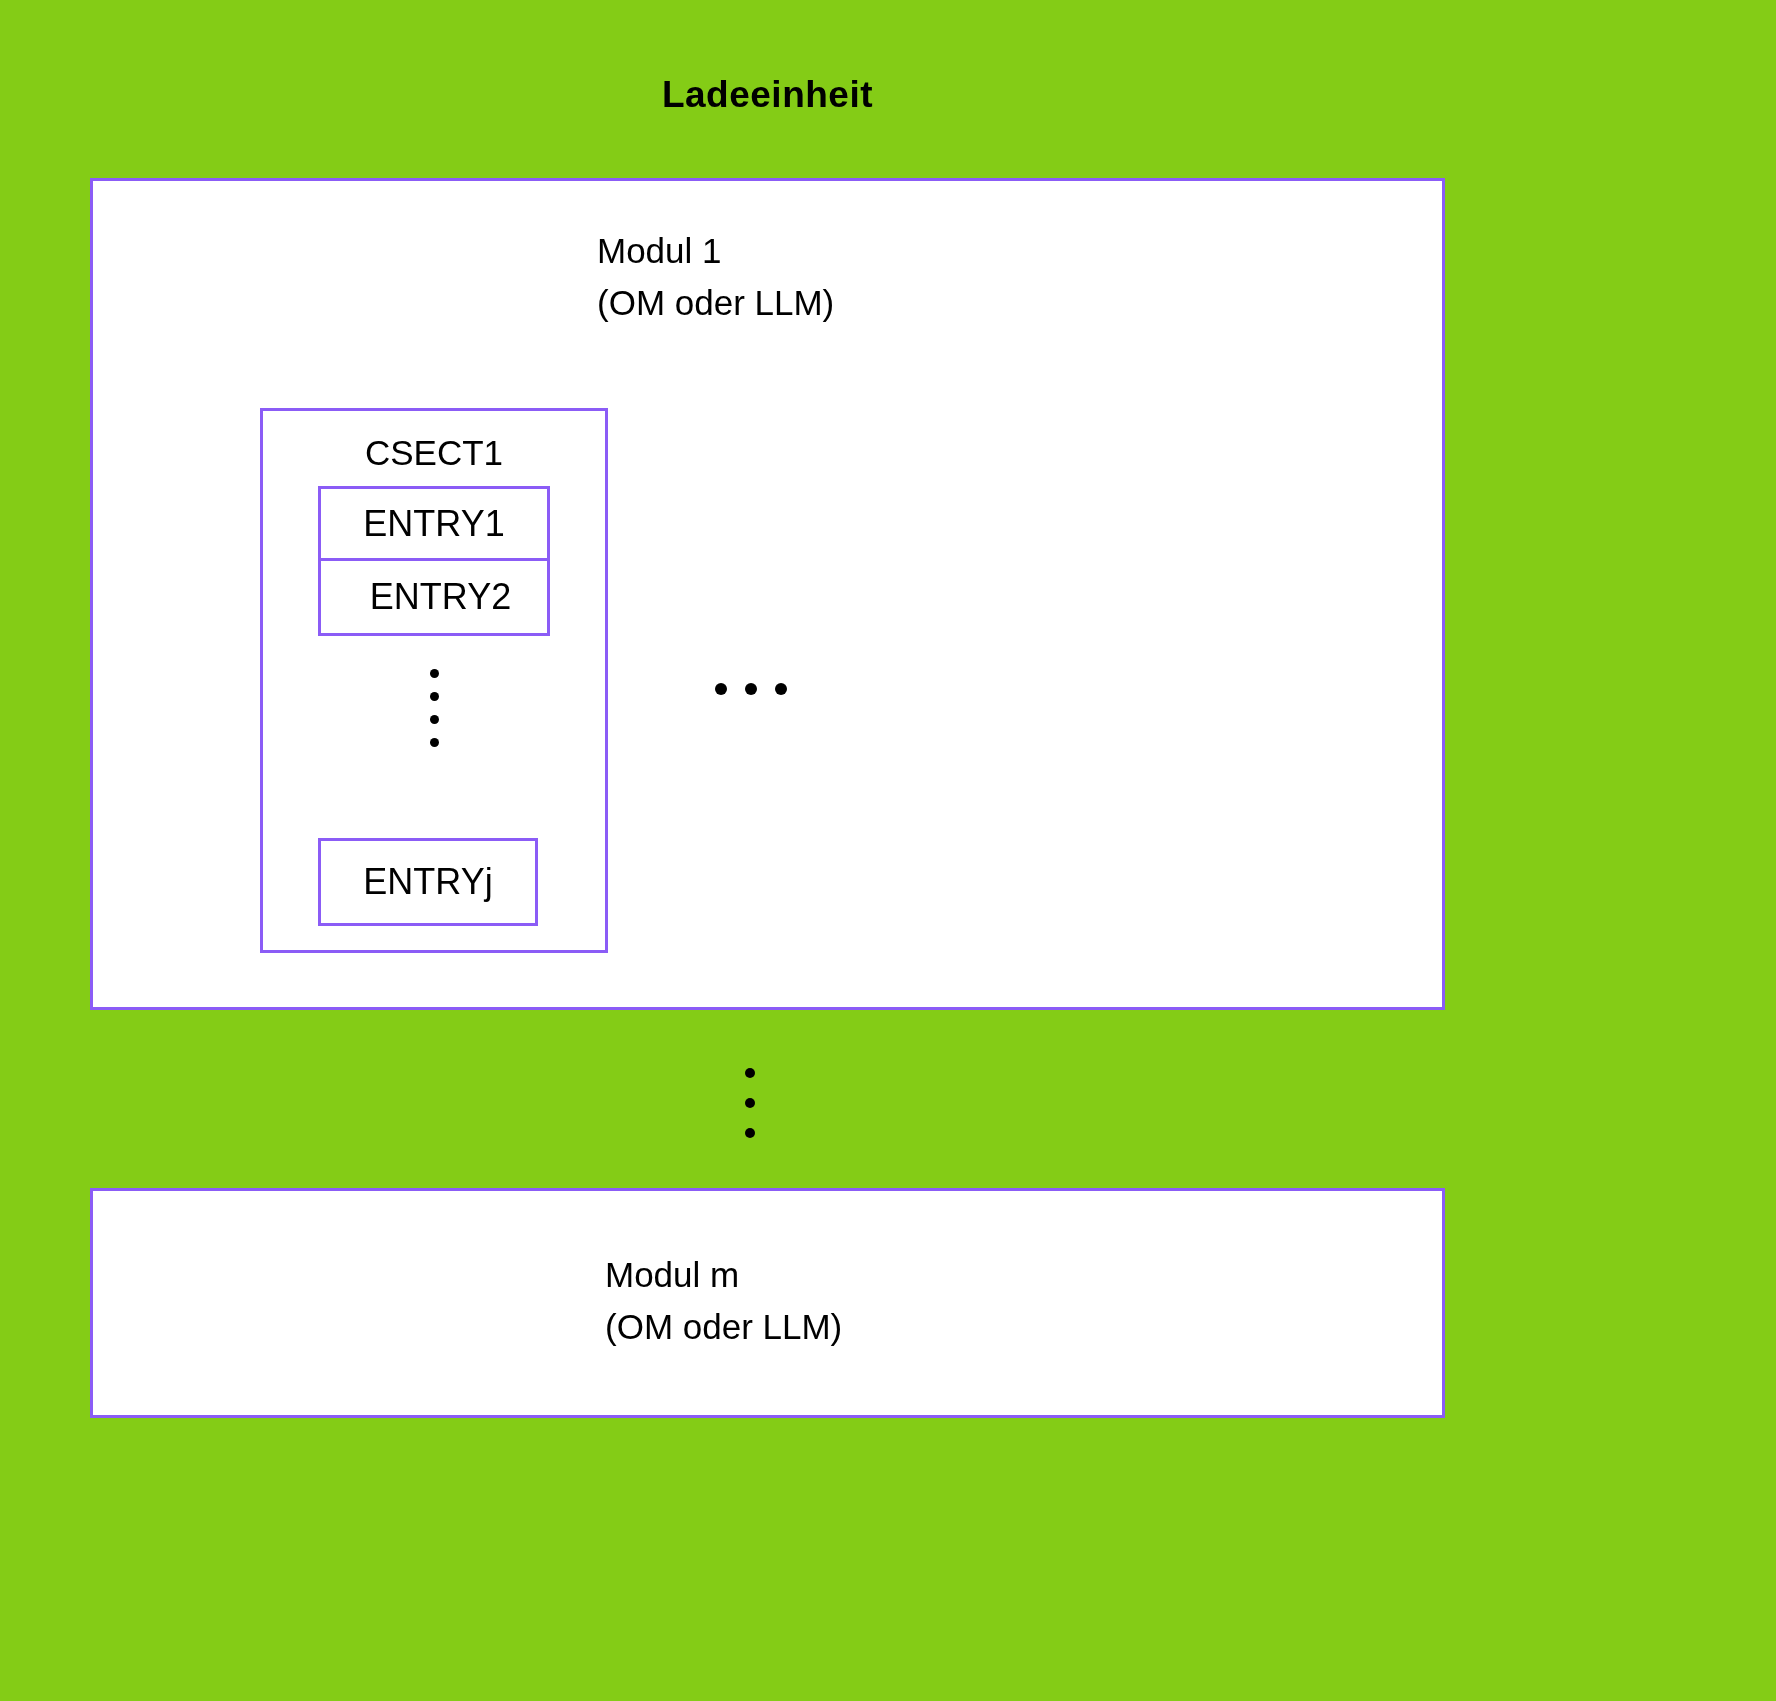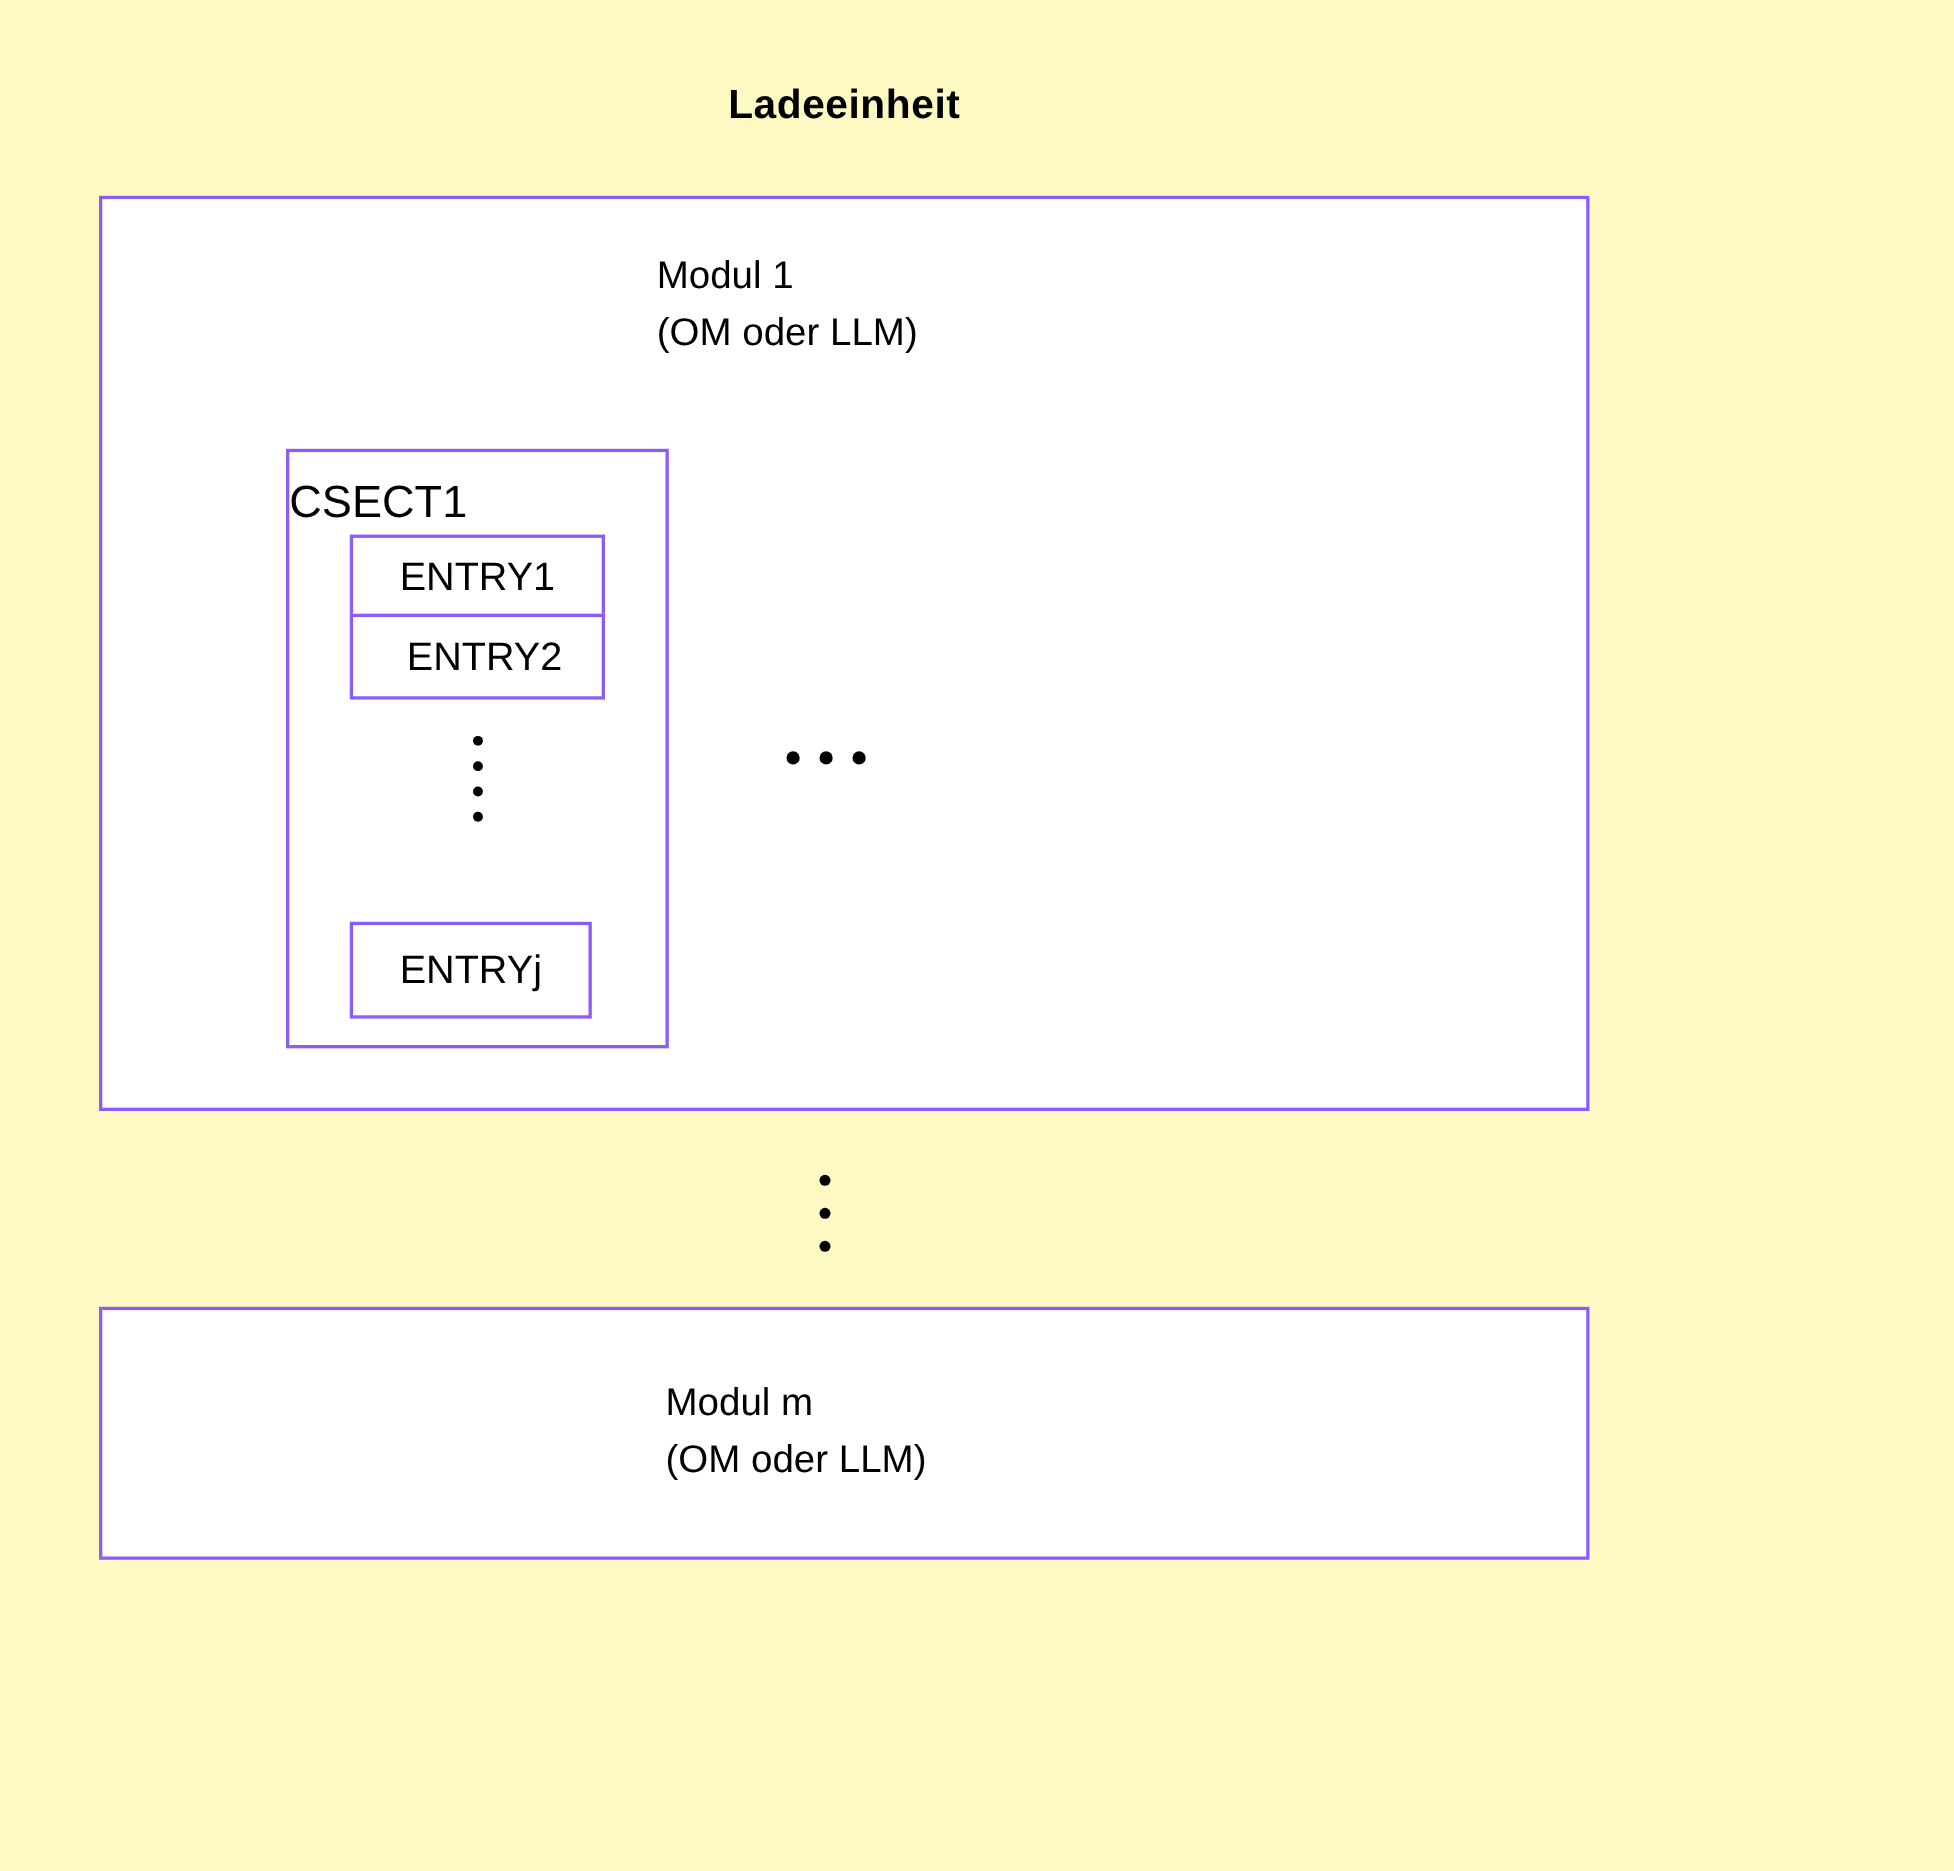--- a/index.html
+++ b/index.html
@@ -7,21 +7,21 @@
   html, body {
     background: #ffffff;
     font-family: "Liberation Sans", sans-serif;
     color: #000000;
   }
 
   .canvas {
     position: relative;
     width: 1776px;
     height: 1701px;
-    background: #fef9c3;
+    background: #84cc16;
     overflow: hidden;
   }
 
   .diagram-title {
     position: absolute;
     left: 90px;
     top: 74px;
     width: 1355px;
     text-align: center;
     font-size: 37px;
@@ -57,21 +57,22 @@
     height: 545px;
   }
   .csect1 { left: 167px; top: 227px; }
   .csectn { left: 815px; top: 227px; }
 
   .csect-label {
     position: absolute;
     top: 22px;
     left: 0;
     width: 100%;
-    font-size: 41px;
+    text-align: center;
+    font-size: 35px;
   }
 
   
   .entry-stack {
     position: absolute;
     left: 55px;
     top: 75px;
     width: 232px;
   }
   .entry {

